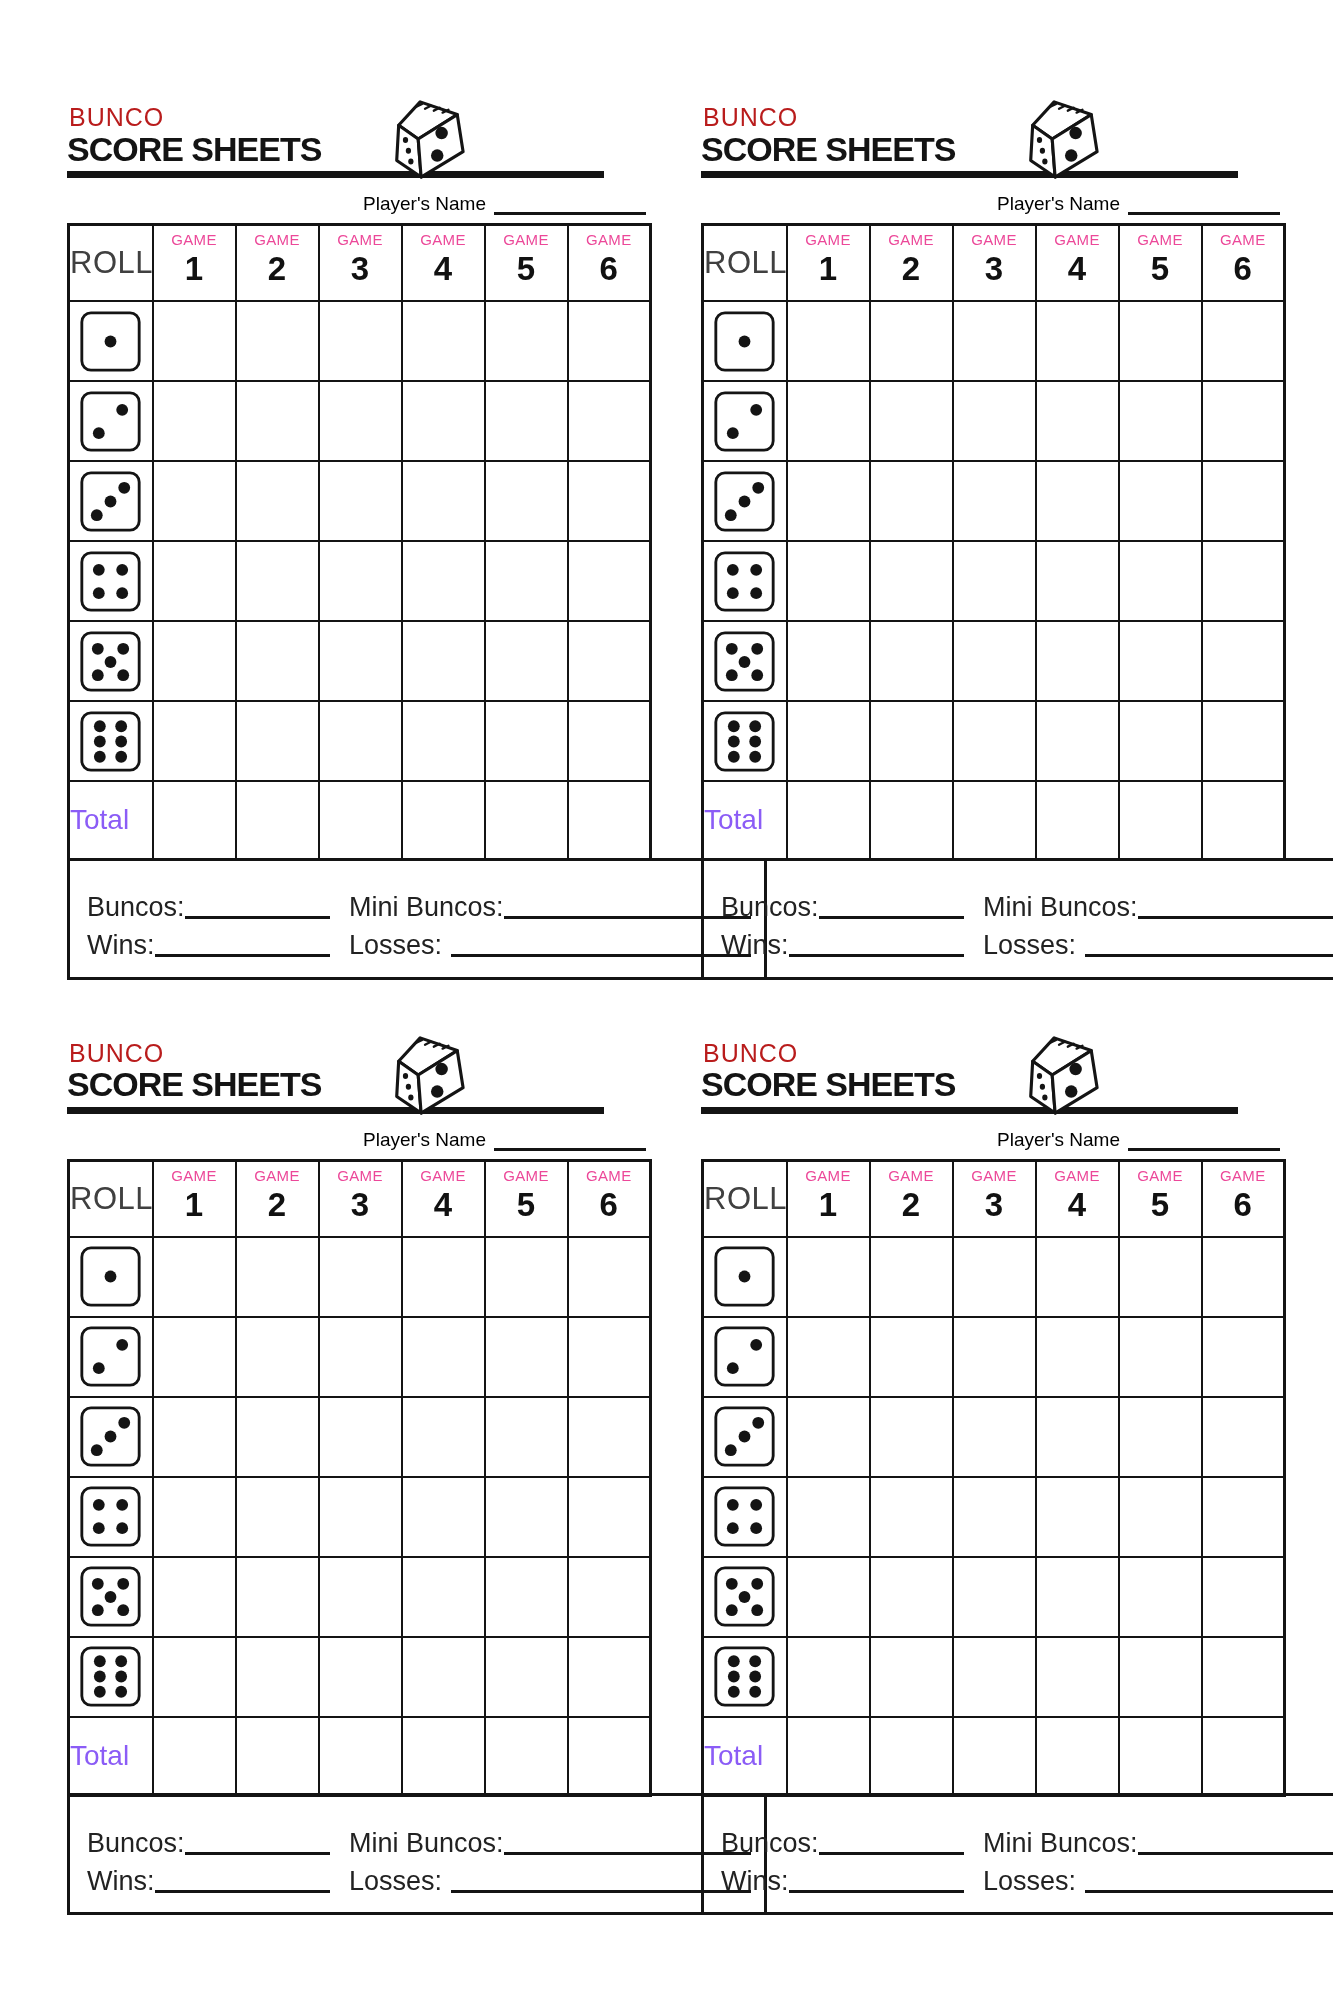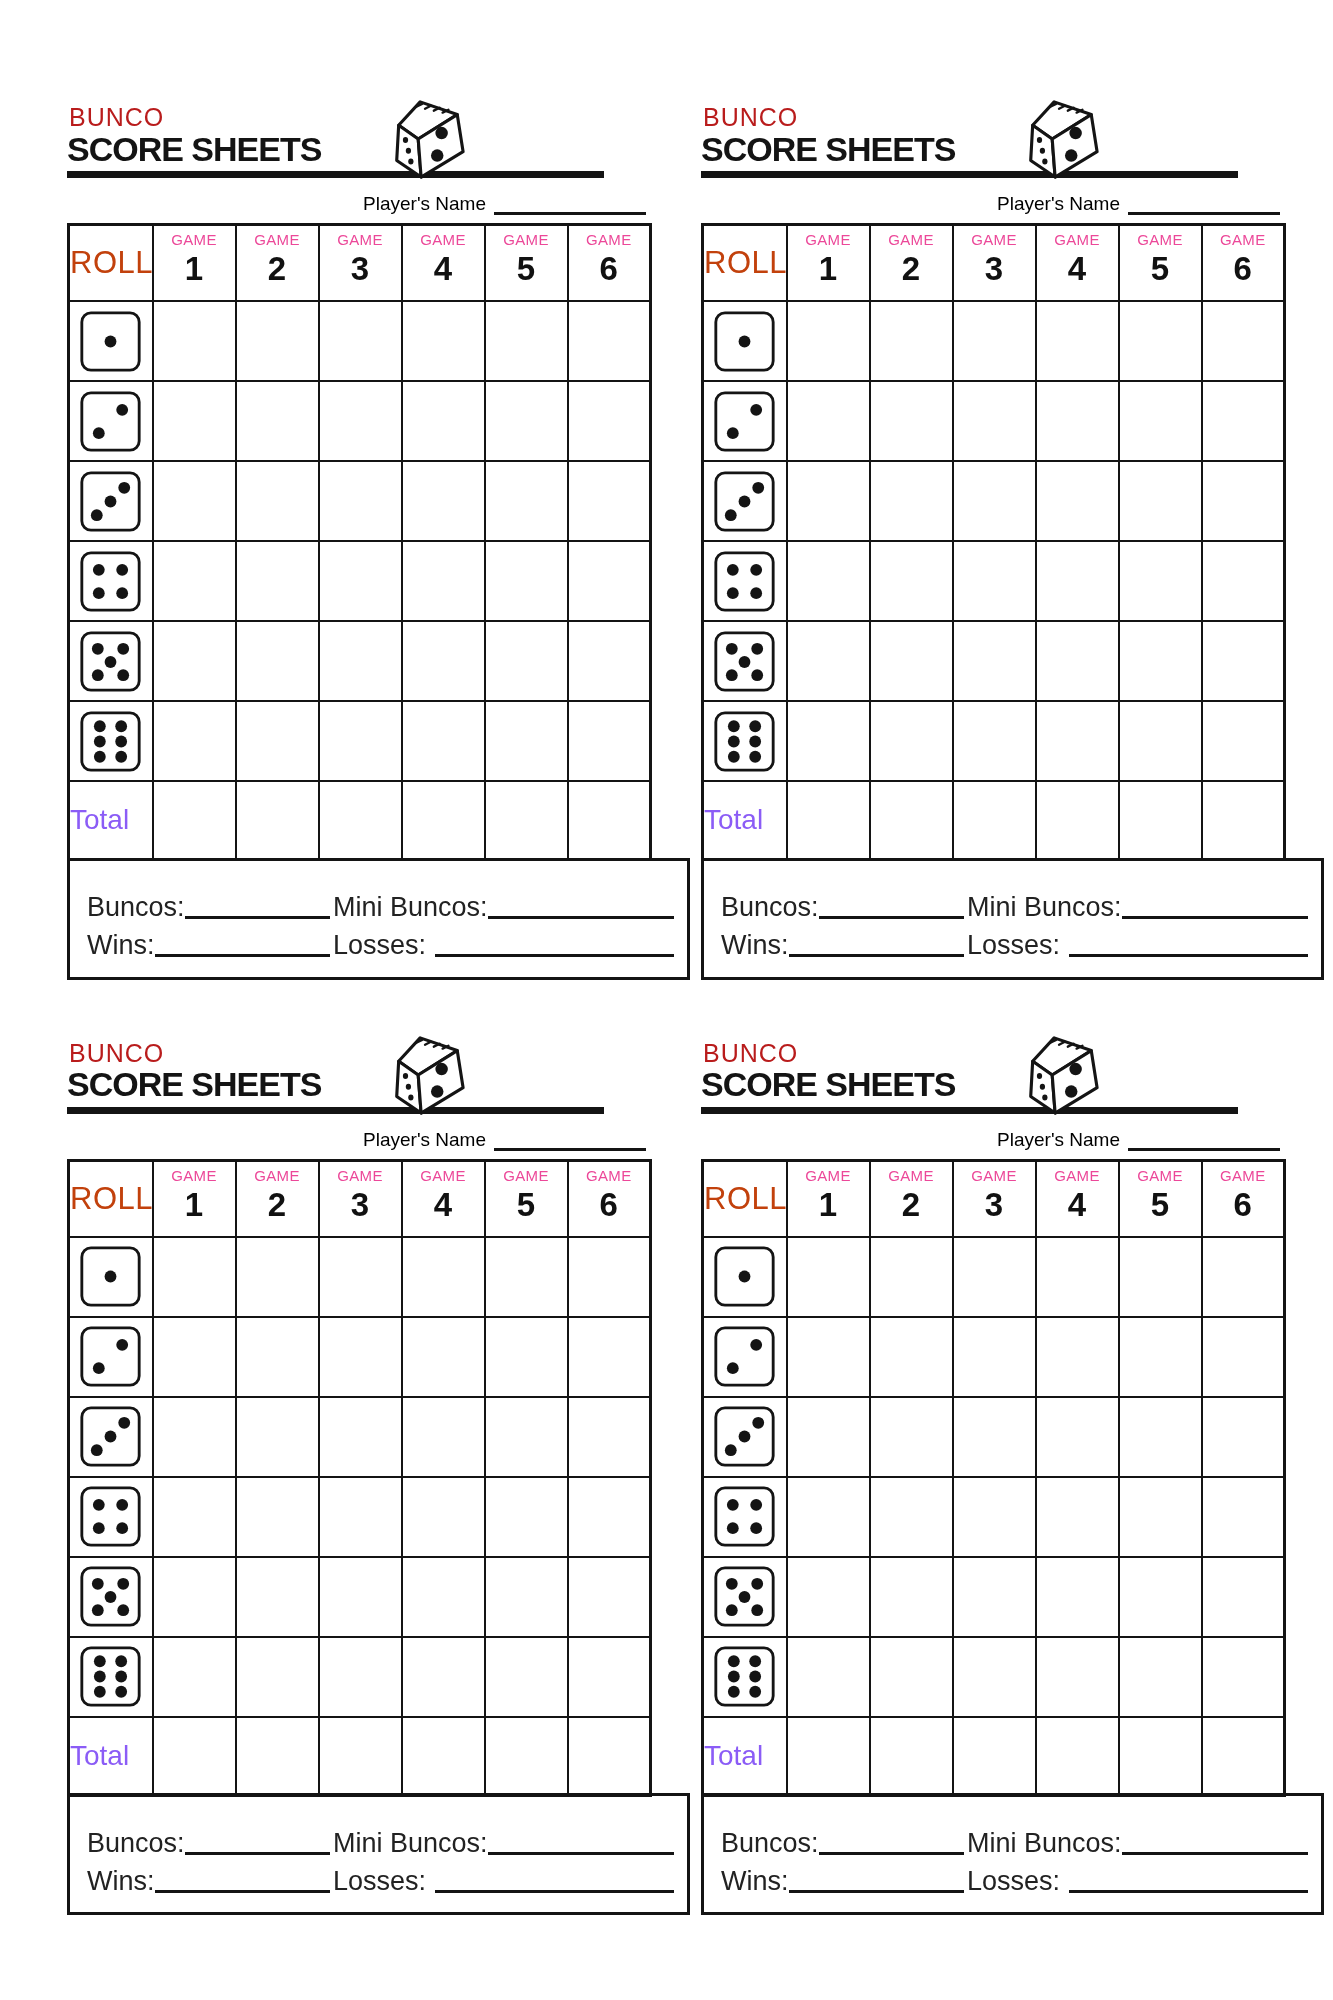--- a/index.html
+++ b/index.html
@@ -48,43 +48,43 @@
     border-collapse:collapse; width:585px; table-layout:fixed;
     border:3.5px solid #141414;
   }
   table.score td { border:2.6px solid #141414; padding:0; }
   col.c-roll { width:84px; }
   tr.hdr td { height:74px; vertical-align:top; text-align:center; }
   .game-lbl { font-size:15px; letter-spacing:.3px; color:#ec4899; padding-top:5px; line-height:1.15; }
   .game-num { font-size:33px; font-weight:700; line-height:1.3; color:#111; }
   .roll-cell {
     vertical-align:middle !important; text-align:center;
-    font-size:31px; font-weight:300; color:#c2410c; letter-spacing:.5px;border-radius:24px;
+    font-size:31px; font-weight:300; color:#404040; letter-spacing:.5px;border-radius:24px;
   }
   tr.die-row td { height:78px; }
   .die-cell { text-align:center; vertical-align:middle; }
   .die-cell svg { width:61px; height:61px; vertical-align:middle; }
   tr.total-row td { height:76px; }
   .total-cell { font-size:28px; font-weight:300; color:#8b5cf6; padding-left:11px; vertical-align:middle; }
 
   
   .footer-box {
-    width:623px; box-sizing:border-box; height:122px;
+    width:700px; box-sizing:border-box; height:122px;
     border:3.5px solid #141414; margin-top:-3.5px;
     display:flex; flex-direction:column; justify-content:space-evenly;
     padding:23px 13px 8px 17px;
   }
   .score-line {
     display:flex; align-items:flex-end;
     font-size:27px; font-weight:300; color:#222; line-height:1.05;
     white-space:nowrap;
   }
   .seg { display:flex; align-items:flex-end; }
   .seg1 { width:243px; }
-  .seg2 { flex:1; margin-left:3px; }
+  .seg2 { flex:1; margin-left:19px; }
   .f-line { flex:1; border-bottom:3px solid #141414; margin-bottom:2px; }
   .f-line.gap { margin-left:9px; }
 
   svg .ink { stroke:#141414; }
 </style>
 </head>
 <body>
 
 <main class="grid" id="sheets-grid">
   <section class="sheet">

